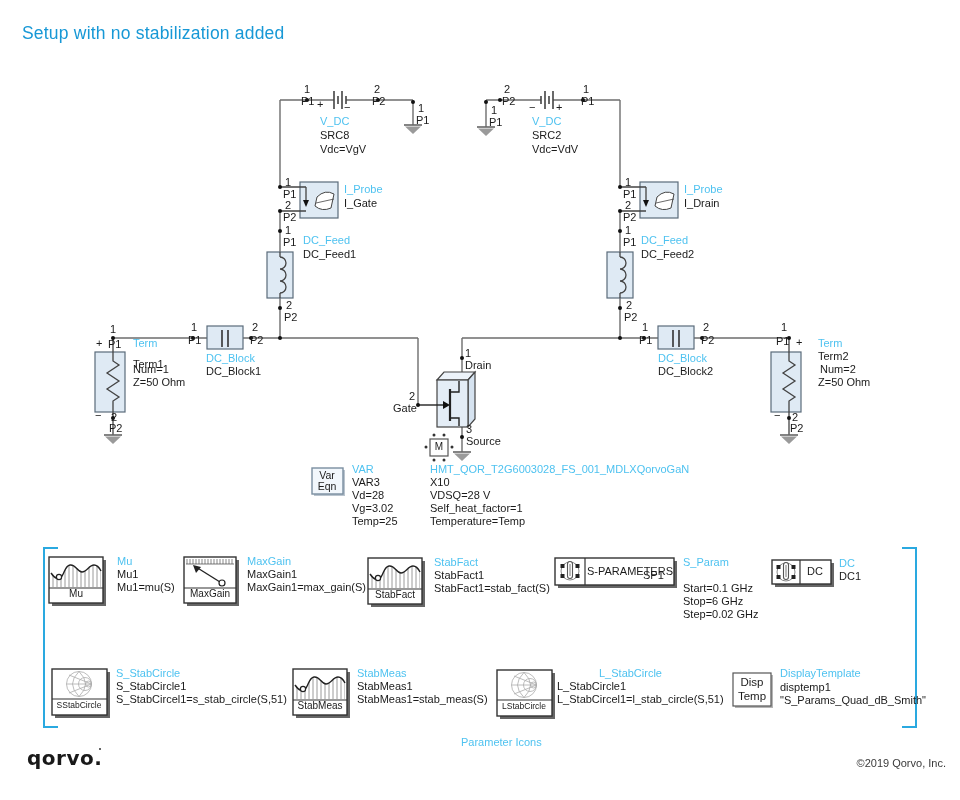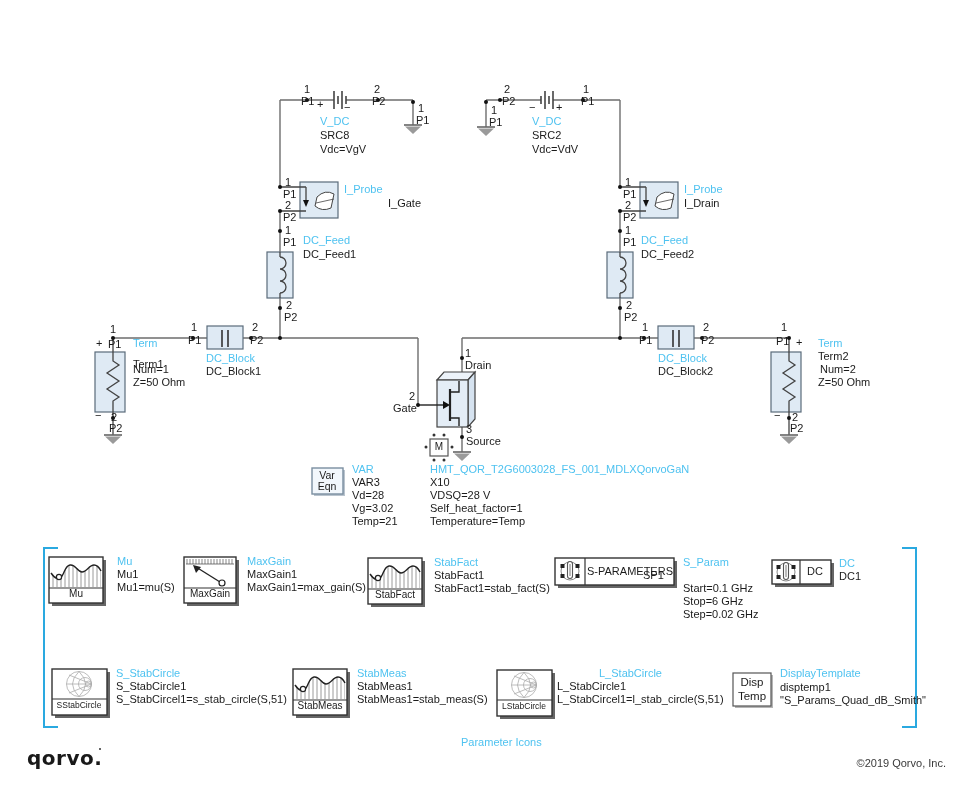--- a/index.html
+++ b/index.html
@@ -15,20 +15,21 @@
          font-size:20px;letter-spacing:.5px;color:#191919}
   #copyright{position:absolute;right:14px;top:757px;font-size:11px;color:#3a3a3a}
   #stray{position:absolute;left:99px;top:748px;width:2px;height:2px;background:#666}
   .bracket{stroke:var(--bracket);stroke-width:2;fill:none}
 </style>
 </head>
 <body>
 
 <div id="stage">
 
+  <div id="title">Setup with no stabilization added</div>
 
   <svg width="960" height="800" viewBox="0 0 960 800">
     <defs>
       <g id="gnd">
         <line x1="-9" y1="0" x2="9" y2="0" stroke="#666" stroke-width="1.6"></line>
         <polygon points="-8,1.5 8,1.5 0,9" fill="#9a9a9a"></polygon>
       </g>
 
       <g id="iprobe">
         <rect x="300" y="182" width="38" height="36" fill="#dfeaf4" stroke="#5a6b7a" stroke-width="1.2"></rect>
@@ -236,21 +237,21 @@
       <span class="lb" style="left: 491px; top: 105px;">1</span>
       <span class="lb" style="left: 489px; top: 117px;">P1</span>
       <span class="lb cy" style="left: 532px; top: 116px;">V_DC</span>
       <span class="lb" style="left: 532px; top: 130px;">SRC2</span>
       <span class="lb" style="left: 532px; top: 144px;">Vdc=VdV</span>
       <span class="lb" style="left: 285px; top: 177px;">1</span>
       <span class="lb" style="left: 283px; top: 189px;">P1</span>
       <span class="lb" style="left: 285px; top: 200px;">2</span>
       <span class="lb" style="left: 283px; top: 212px;">P2</span>
       <span class="lb cy" style="left: 344px; top: 184px;">I_Probe</span>
-      <span class="lb" style="left: 344px; top: 198px; margin-left: 44px;">I_Gate</span>
+      <span class="lb" style="left: 344px; top: 198px;">I_Gate</span>
       <span class="lb" style="left: 625px; top: 177px;">1</span>
       <span class="lb" style="left: 623px; top: 189px;">P1</span>
       <span class="lb" style="left: 625px; top: 200px;">2</span>
       <span class="lb" style="left: 623px; top: 212px;">P2</span>
       <span class="lb cy" style="left: 684px; top: 184px;">I_Probe</span>
       <span class="lb" style="left: 684px; top: 198px;">I_Drain</span>
       <span class="lb" style="left: 285px; top: 225px;">1</span>
       <span class="lb" style="left: 283px; top: 237px;">P1</span>
       <span class="lb cy" style="left: 303px; top: 235px;">DC_Feed</span>
       <span class="lb" style="left: 303px; top: 249px;">DC_Feed1</span>
@@ -299,21 +300,21 @@
       <span class="lb" style="left: 465px; top: 348px;">1</span>
       <span class="lb" style="left: 465px; top: 360px;">Drain</span>
       <span class="lb" style="left: 466px; top: 424px;">3</span>
       <span class="lb" style="left: 466px; top: 436px;">Source</span>
       <span class="lb ctr" style="left: 327px; top: 470px; font-size: 10.5px;">Var</span>
       <span class="lb ctr" style="left: 327px; top: 481px; font-size: 10.5px;">Eqn</span>
       <span class="lb cy" style="left: 352px; top: 464px;">VAR</span>
       <span class="lb" style="left: 352px; top: 477px;">VAR3</span>
       <span class="lb" style="left: 352px; top: 490px;">Vd=28</span>
       <span class="lb" style="left: 352px; top: 503px;">Vg=3.02</span>
-      <span class="lb" style="left: 352px; top: 516px;">Temp=21</span>
+      <span class="lb" style="left: 352px; top: 516px;">Temp=25</span>
       <span class="lb ctr" style="left: 439px; top: 442px; font-size: 10px;">M</span>
       <span class="lb cy" style="left: 430px; top: 464px;">HMT_QOR_T2G6003028_FS_001_MDLXQorvoGaN</span>
       <span class="lb" style="left: 430px; top: 477px;">X10</span>
       <span class="lb" style="left: 430px; top: 490px;">VDSQ=28 V</span>
       <span class="lb" style="left: 430px; top: 503px;">Self_heat_factor=1</span>
       <span class="lb" style="left: 430px; top: 516px;">Temperature=Temp</span>
       <span class="lb ctr" style="left: 76px; top: 589px; font-size: 10px;">Mu</span>
       <span class="lb cy" style="left: 117px; top: 556px;">Mu</span>
       <span class="lb" style="left: 117px; top: 569px;">Mu1</span>
       <span class="lb" style="left: 117px; top: 582px;">Mu1=mu(S)</span>

